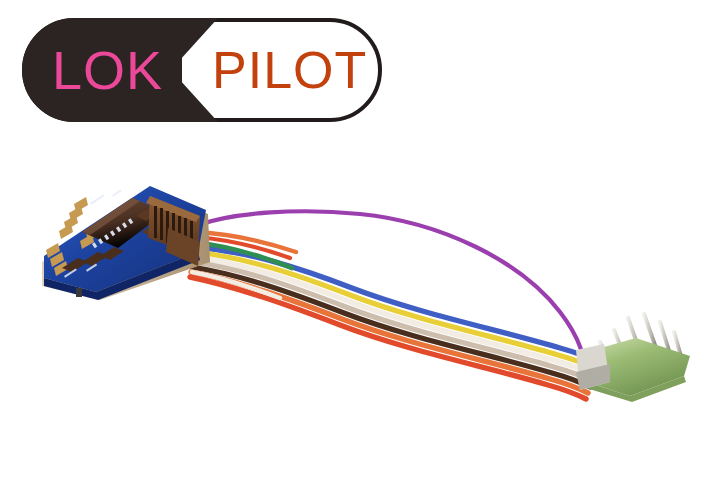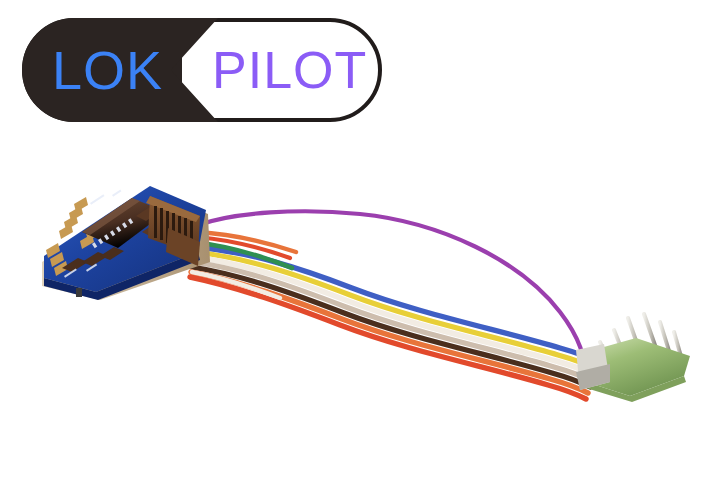--- a/index.html
+++ b/index.html
@@ -29,22 +29,22 @@
     position:absolute;left:120px;top:0;
     width:76px;height:104px;
     background:#2b2422;
     clip-path:polygon(0 0, 100% 0, 38% 50%, 100% 100%, 0 100%);
   }
   .logo-word{
     position:absolute;top:50%;transform:translateY(-50%);
     font-weight:400;letter-spacing:1px;line-height:1;
     white-space:nowrap;
   }
-  #logo-lok{left:30px;font-size:54px;color:#3b82f6;z-index:4;}
-  #logo-pilot{left:190px;font-size:52px;color:#8b5cf6;z-index:3;}
+  #logo-lok{left:30px;font-size:54px;color:#ec4899;z-index:4;}
+  #logo-pilot{left:190px;font-size:52px;color:#c2410c;z-index:3;}
 
   
   #photo{position:absolute;left:0;top:0;width:720px;height:480px;}
   #photo svg{display:block;}
 </style>
 </head>
 <body>
 
 <div id="stage">
 

